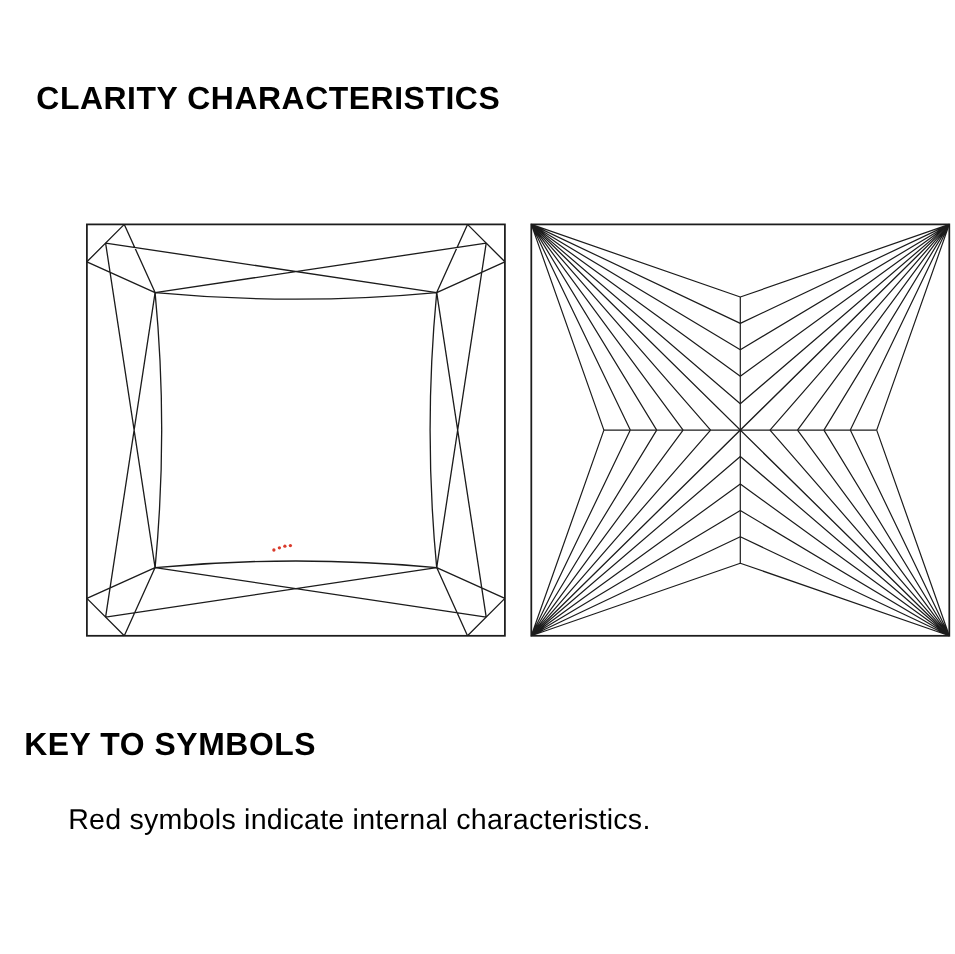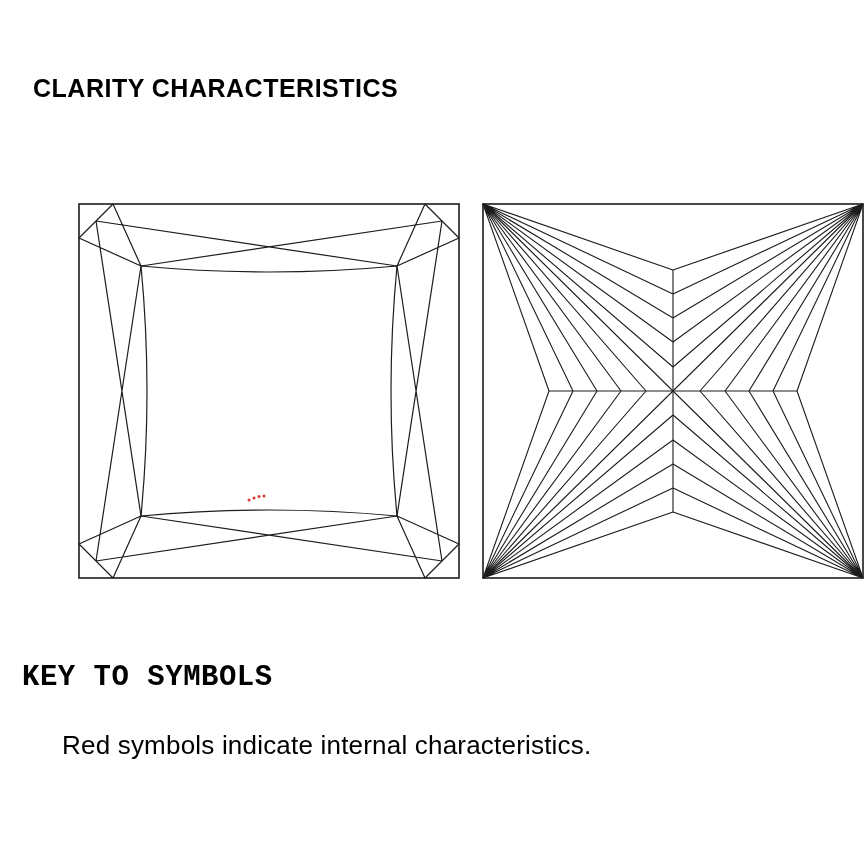--- a/index.html
+++ b/index.html
@@ -3,25 +3,25 @@
 <meta charset="utf-8">
 <style>
   html,body{margin:0;padding:0;}
   body{
     width:868px;height:867px;background:#ffffff;
     font-family:"Liberation Sans", sans-serif;color:#000;
     position:relative;overflow:hidden;
   }
   .page-title{
     position:absolute;left:33px;top:74px;
-    font-size:25px;font-weight:bold;letter-spacing:0.5px;
+    font-size:29px;font-weight:bold;letter-spacing:0.5px;
   }
   .key-heading{
     position:absolute;left:22px;top:661px;
-    font-size:29px;font-weight:bold;letter-spacing:0.5px;font-family:Liberation Mono, monospace;
+    font-size:29px;font-weight:bold;letter-spacing:0.5px;
   }
   .key-lines{
     position:absolute;left:62px;top:729px;
     font-size:26px;line-height:33px;letter-spacing:0.2px;text-align:center;
   }
   .plot{position:absolute;top:202px;width:384px;height:378px;}
   .plot.crown{left:77px;}
   .plot.pavilion{left:481px;}
   svg{display:block;}
 </style>

